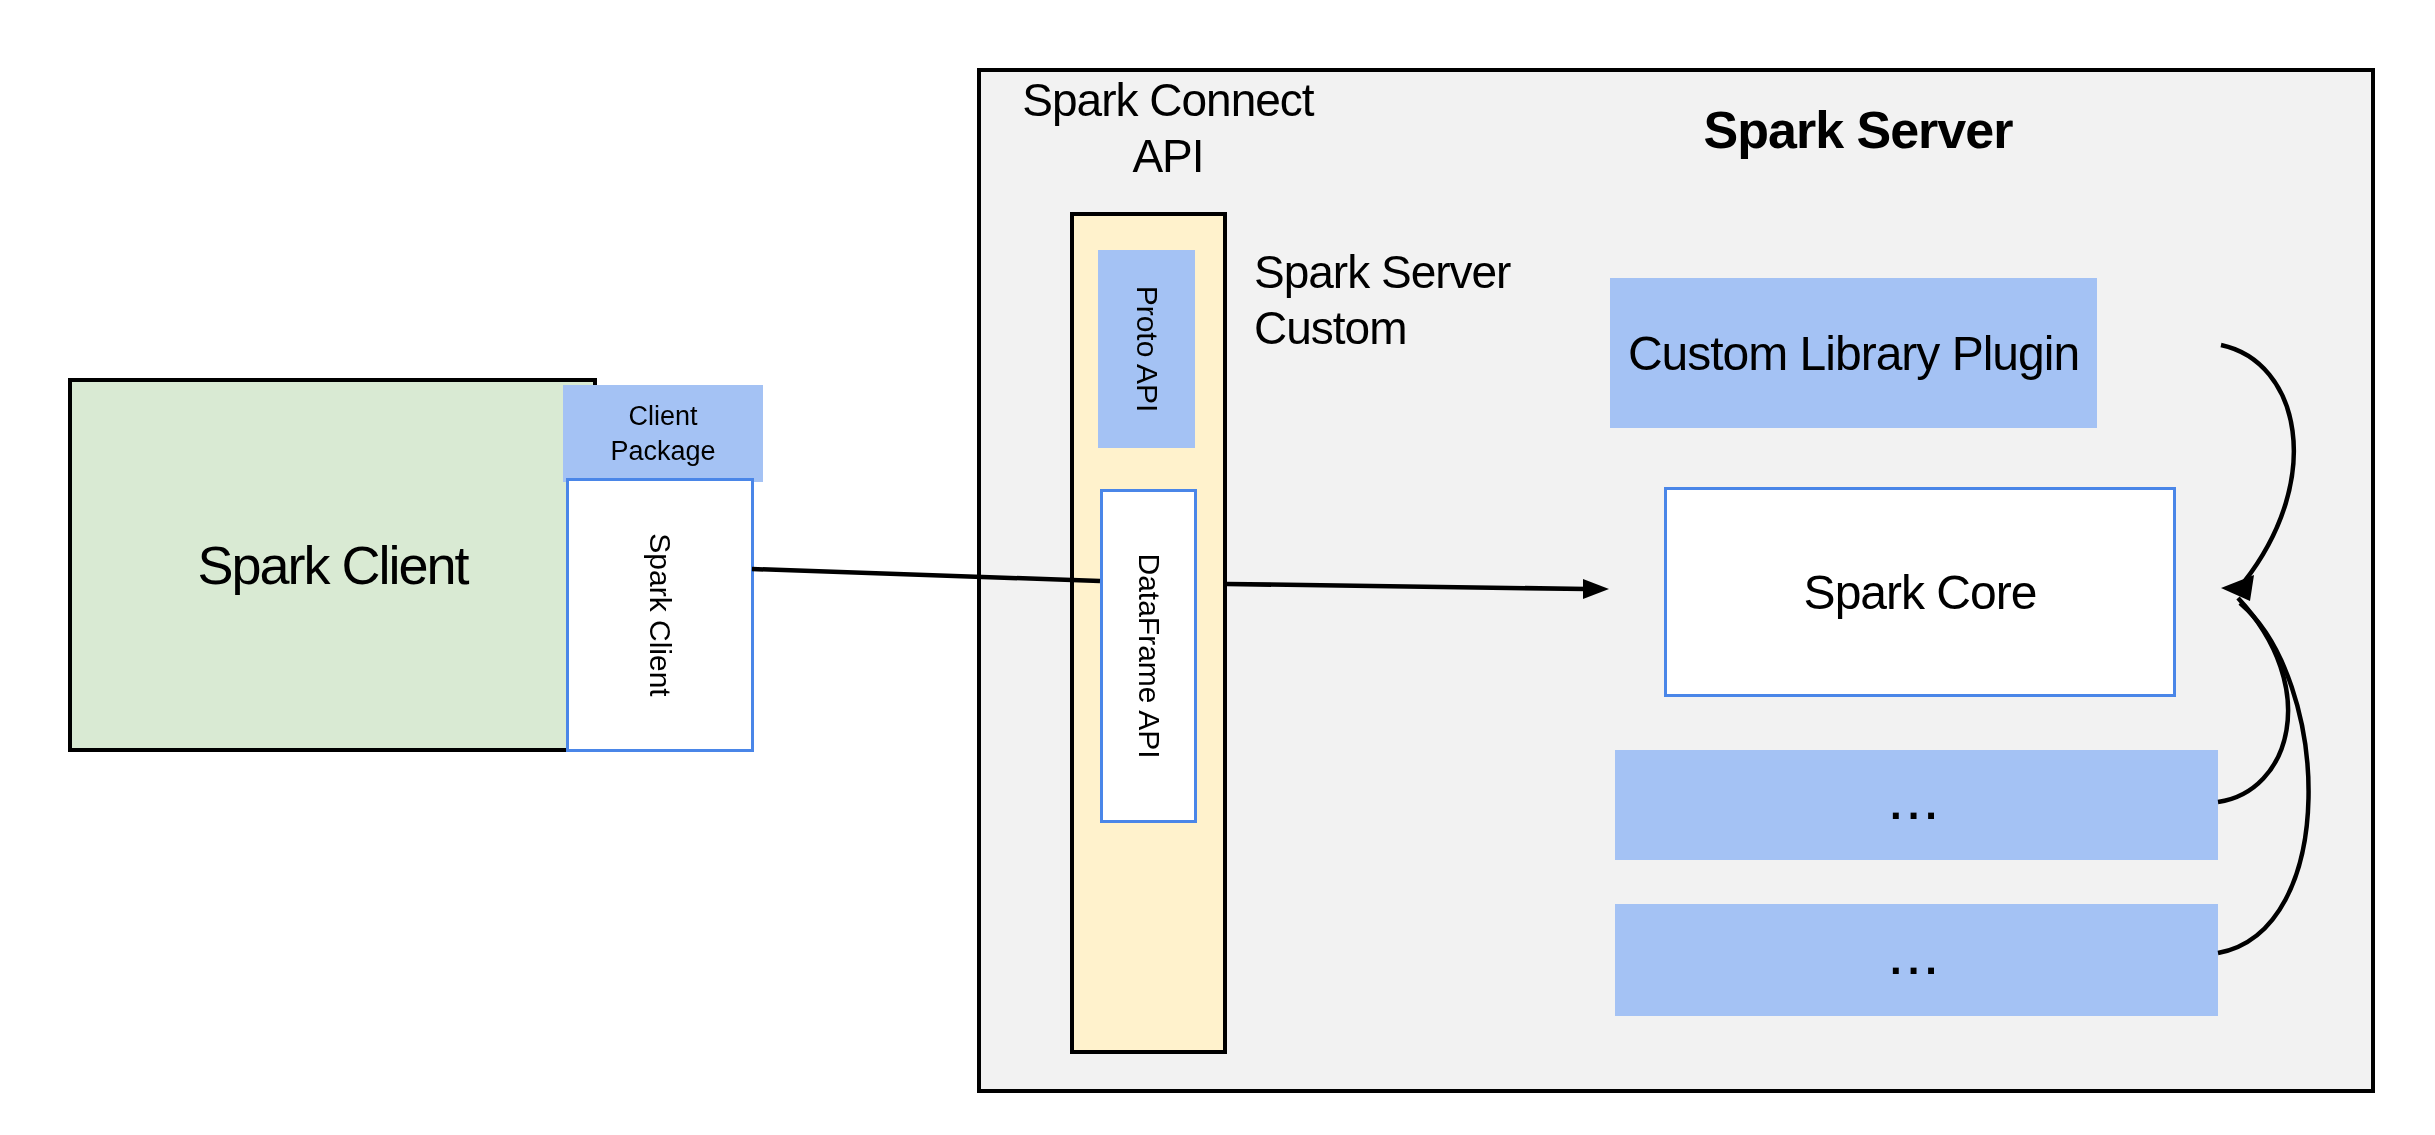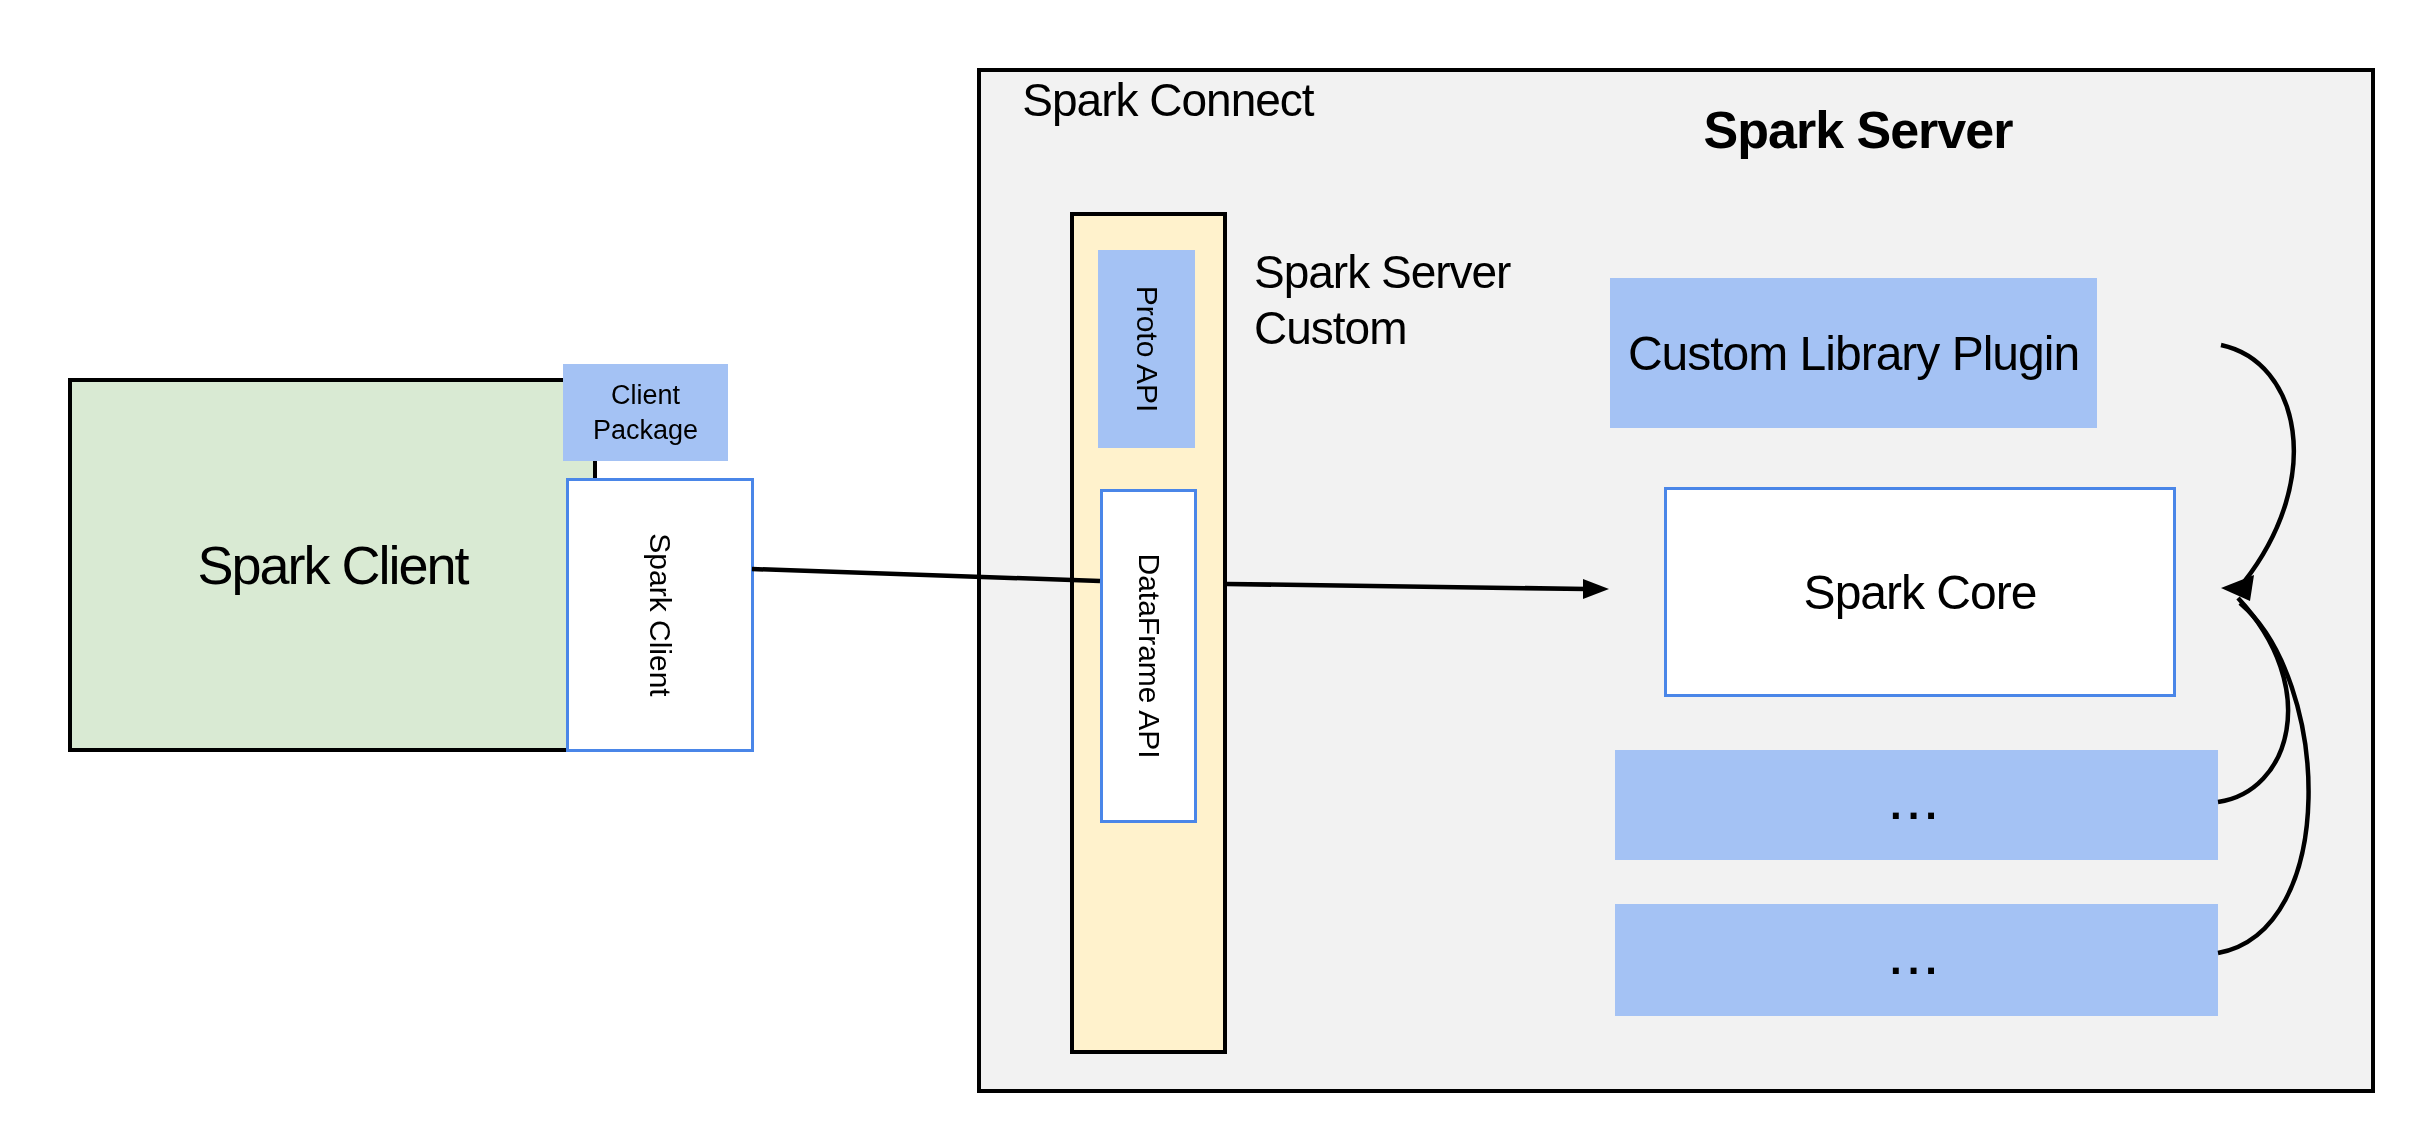--- a/index.html
+++ b/index.html
@@ -28,21 +28,21 @@
   
   .app-box {
     left: 68px; top: 378px; width: 529px; height: 374px;
     background: var(--green_fill);
     border: 4px solid var(--line);
   }
   .app-label {
     font-size: 54px; line-height: 70px; letter-spacing: -2px;
   }
   .package-box {
-    left: 563px; top: 364px; width: 165px; height: 97px;
+    left: 563px; top: 385px; width: 200px; height: 97px;
     background: var(--blue_fill);
   }
   .package-label { font-size: 27px; line-height: 35px; }
   .client-box {
     left: 566px; top: 478px; width: 188px; height: 274px;
     background: #ffffff;
     border: 3px solid var(--blue_border);
   }
 
   
@@ -130,20 +130,21 @@
 </style>
 </head>
 <body>
 
 <div id="stage">
 
   <div class="box server-outer"></div>
 
   <div class="labeltext connect-title">
     <div>Spark Connect</div>
+    <div>API</div>
   </div>
 
   <div class="labeltext server-title">Spark Server</div>
 
   <div class="box yellow-box"></div>
   <div class="box proto-box"></div>
   <div class="vlabel" style="left:1147px; top:349px;">Proto API</div>
   <div class="box dataframe-box"></div>
   <div class="vlabel" style="left:1149px; top:656px;">DataFrame API</div>
 

